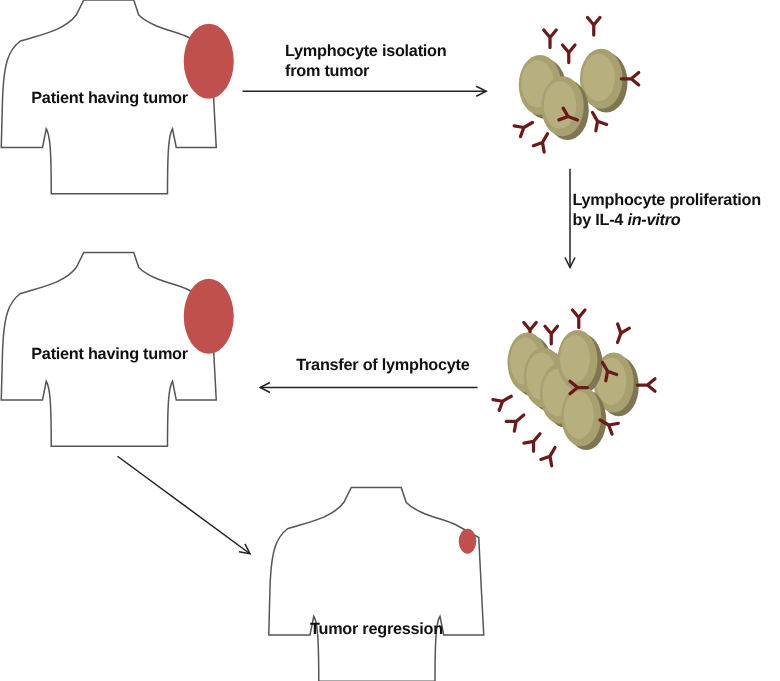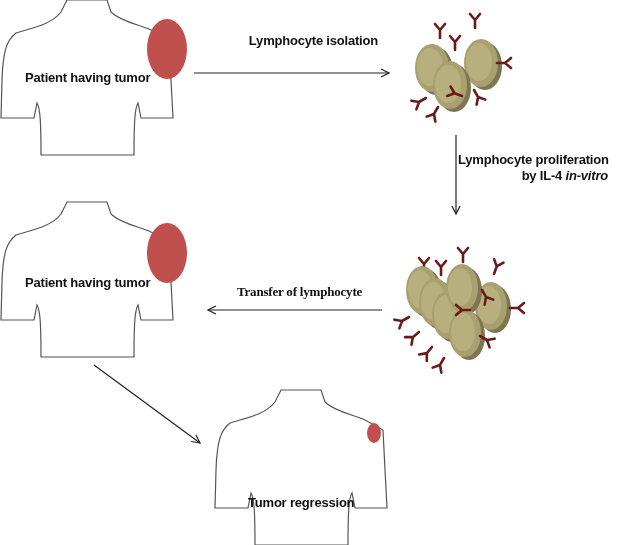--- a/index.html
+++ b/index.html
@@ -1,18 +1,18 @@
 <!DOCTYPE html>
 <html><head>
   <meta charset="utf-8">
   <style>
     html, body { margin: 0; padding: 0; background: #ffffff; }
     body { width: 624px; height: 545px; position: relative; overflow: hidden; font-family: "Liberation Sans", sans-serif; }
     svg#diagram { position: absolute; left: 0; top: 0; }
-    .label { position: absolute; font-family: "Liberation Sans", sans-serif; font-weight: bold; font-size: 13px; color: #111; text-align: right; white-space: nowrap; letter-spacing: -0.2px; }
+    .label { position: absolute; font-family: "Liberation Sans", sans-serif; font-weight: bold; font-size: 13px; color: #111; text-align: left; white-space: nowrap; letter-spacing: -0.2px; }
     .label em { font-style: italic; margin-top: 21px; }
   </style>
 </head>
 <body>
 
 <svg id="diagram" width="624" height="545" viewBox="0 0 624 545">
   <defs>
     <marker id="arrowhead" markerWidth="10" markerHeight="10" refX="9" refY="5" orient="auto" markerUnits="userSpaceOnUse">
       <path d="M1,1 L9,5 L1,9" fill="none" stroke="#222" stroke-width="1.2"></path>
     </marker>
@@ -151,20 +151,21 @@
       </g>
     </g>
 </svg>
 
 <div class="label" style="left:25px; top:70px;">Patient having tumor</div>
 <div class="label" style="left:25px; top:275px;">Patient having tumor</div>
 <div class="label" style="left:248px; top:459px;margin-top:36px;">Tumor regression</div>
 
 <div class="label" style="left:228px; top:33px; width:150px; line-height:16px;">
   <div>Lymphocyte isolation</div>
+  <div>from tumor</div>
 </div>
 
 <div class="label" style="left:458px; top:152px; width:150px; line-height:16px;">
   <div>Lymphocyte proliferation</div>
   <div><span>by IL-4 </span><em>in-vitro</em></div>
 </div>
 
-<div class="label" style="left:237px; top:284px;font-family:Liberation Serif, serif;">Transfer of lymphocyte</div>
+<div class="label" style="left:237px; top:284px;">Transfer of lymphocyte</div>
 
 </body></html>

